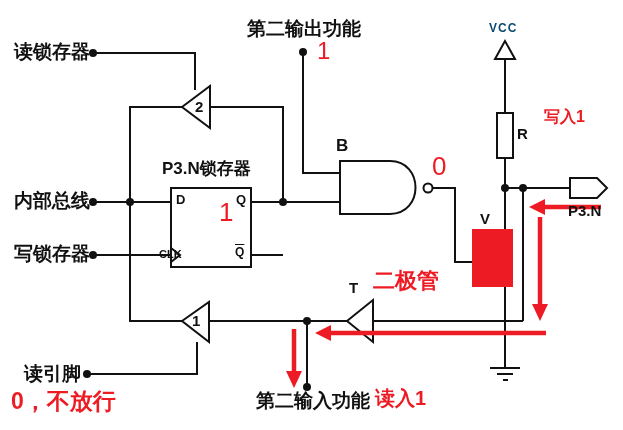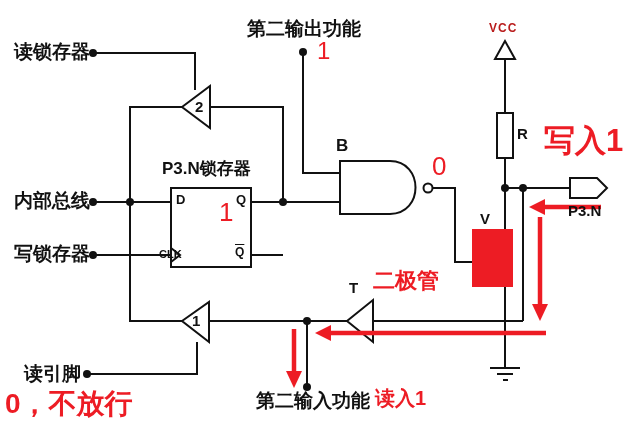--- a/index.html
+++ b/index.html
@@ -22,21 +22,21 @@
   .cjk{font-size:19px;}
   .small{font-size:15px;}
   .tiny{font-size:13px;font-weight:bold;}
   .red{color:var(--accent_red);}
   .rednum{font-weight:400;}
   #v-label{z-index:1;}
   #transistor-rect{
     position:absolute;left:472px;top:229px;width:41px;height:58px;
     background:var(--accent_red);z-index:2;
   }
-  #vcc-label{font-size:12px;font-weight:bold;letter-spacing:1px;color:#b91c1c;}
+  #vcc-label{font-size:12px;font-weight:bold;letter-spacing:1px;color:#0c4a6e;}
   #latch-qbar-label{text-decoration:overline;}
 </style>
 </head>
 <body>
 
 <div id="stage">
 
   <svg width="623" height="430" viewBox="0 0 623 430">
 
     <path class="wire" d="M93,53 H195 V90"></path>
@@ -117,18 +117,18 @@
   <div class="label small" id="v-label" style="left:480px;top:211px;">V</div>
   <div class="label small" style="left:517px;top:126px;">R</div>
   <div class="label" id="vcc-label" style="left:489px;top:22px;">VCC</div>
   <div class="label small" style="left:568px;top:155px;margin-top:48px;">P3.N</div>
   <div class="label small" style="left:195px;top:99px;">2</div>
   <div class="label small" style="left:192px;top:313px;">1</div>
 
   <div class="label red rednum" style="left:317px;top:38px;font-size:24px;">1</div>
   <div class="label red rednum" style="left:432px;top:152px;font-size:26px;">0</div>
   <div class="label red rednum" style="left:219px;top:198px;font-size:26px;">1</div>
-  <div class="label red" style="left:544px;top:124px;font-size:31px;">写入1</div>
+  <div class="label red" style="left:544px;top:108px;font-size:16px;">写入1</div>
   <div class="label red" style="left:373px;top:269px;font-size:22px;">二极管</div>
   <div class="label red" style="left:375px;top:387px;font-size:20px;">读入1</div>
-  <div class="label red" style="left:5px;top:389px;font-size:28px;">0，不放行</div>
+  <div class="label red" style="left:11px;top:389px;font-size:23px;">0，不放行</div>
 
 </div>
 
 </body></html>

